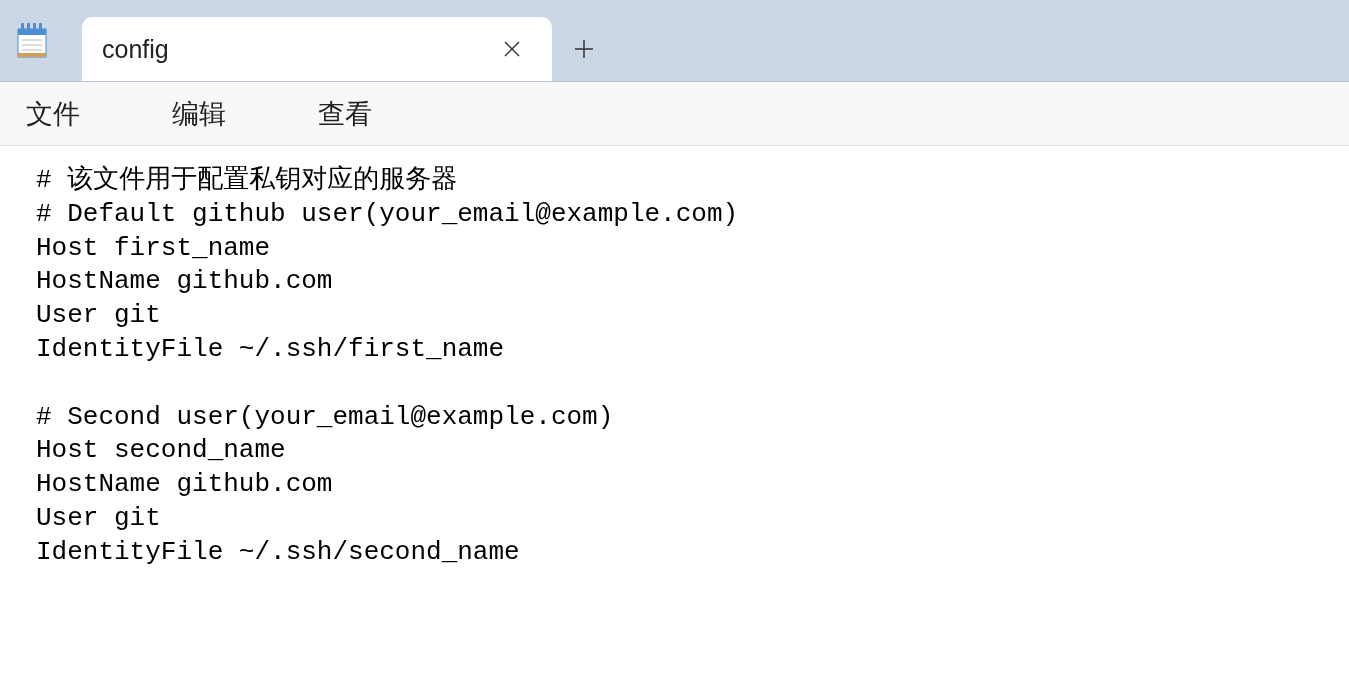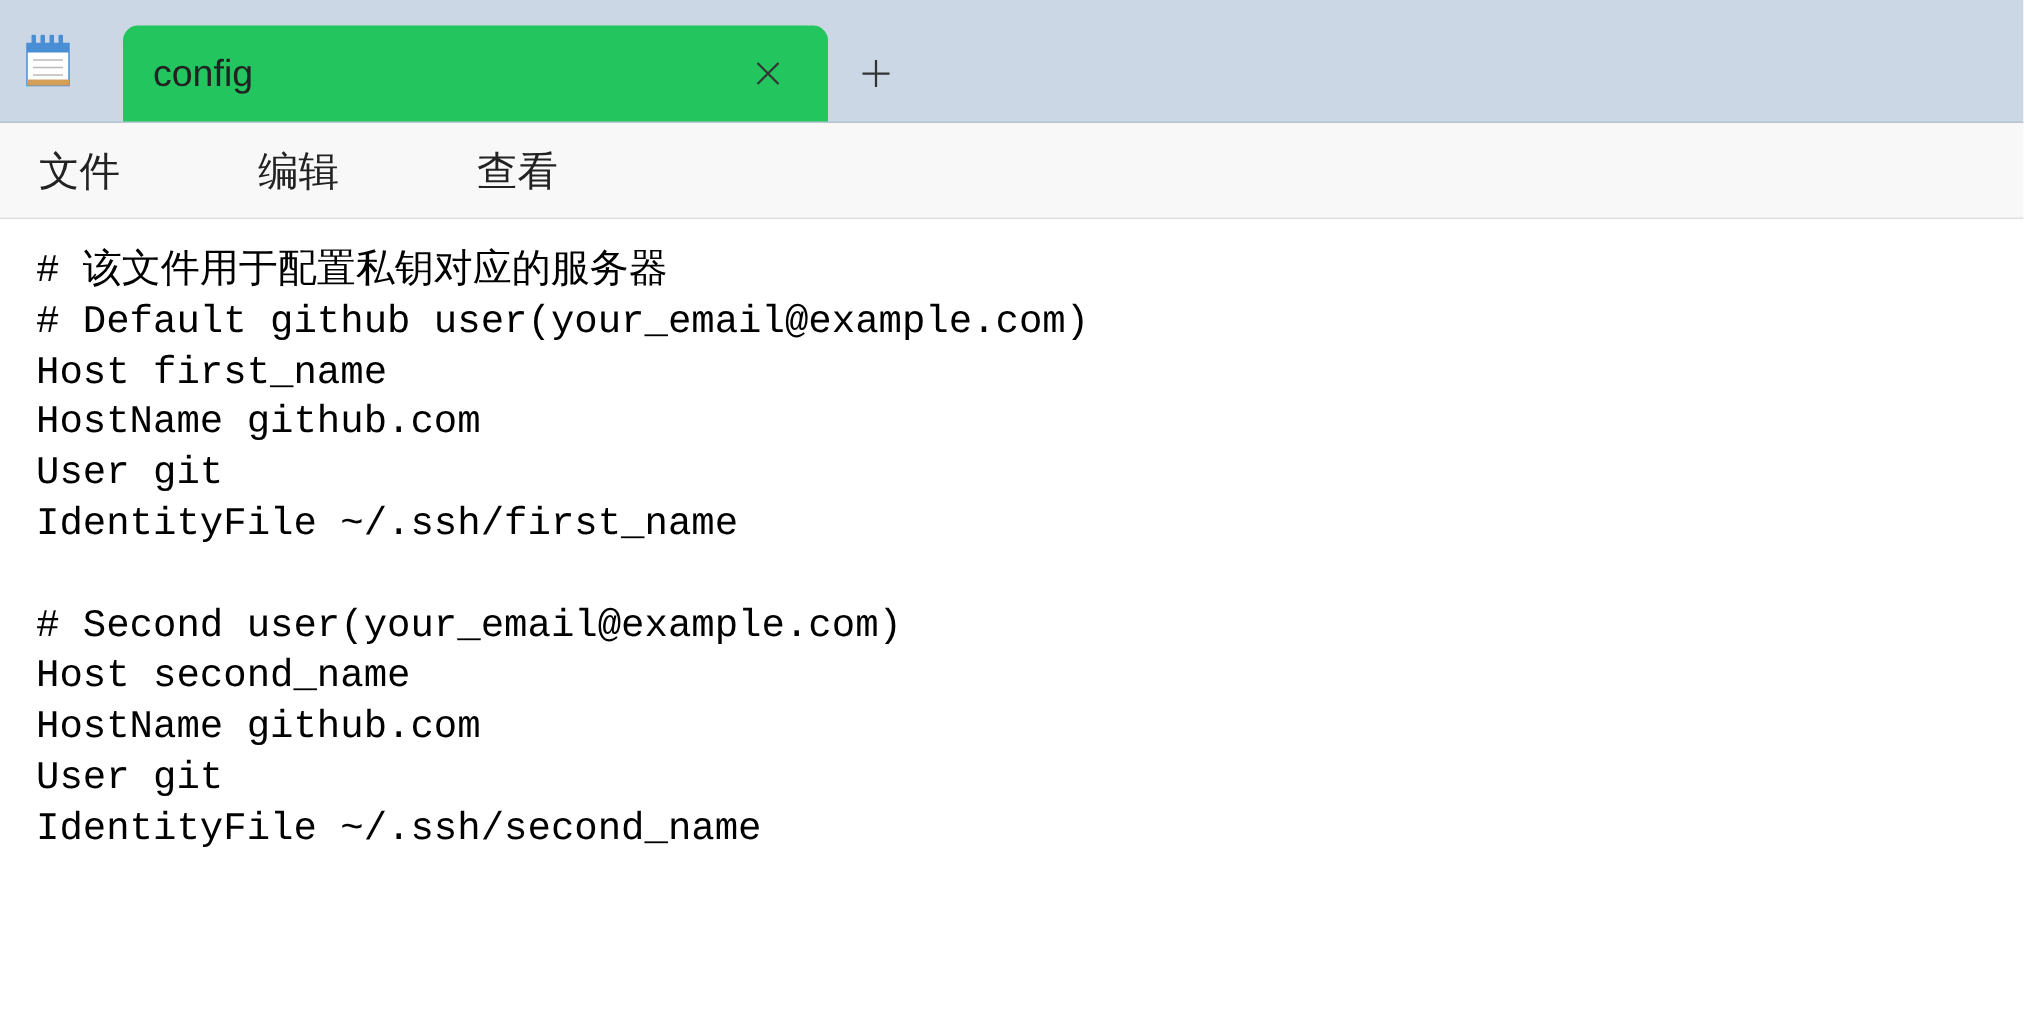--- a/index.html
+++ b/index.html
@@ -25,21 +25,21 @@
     .app-icon {
       width: 40px;
       height: 40px;
       margin-bottom: 20px;
       margin-right: 30px;
       display: flex;
       align-items: center;
       justify-content: center;
     }
     .tab {
-      background: #22c55e;
+      background: #ffffff;
       height: 64px;
       width: 470px;
       border-top-left-radius: 10px;
       border-top-right-radius: 10px;
       display: flex;
       align-items: center;
       padding: 0 20px;
       position: relative;
     }
     .tab-title {
@@ -87,20 +87,21 @@
     .editor {
       padding: 18px 24px;
       font-family: "Consolas", "Courier New", monospace;
       font-size: 26px;
       line-height: 1.3;
       color: #000;
       white-space: pre;
       background: #fff;
       height: calc(679px - 82px - 64px);
       overflow: auto;
+      margin-left: 12px;
     }
   </style>
 </head>
 <body>
 
 <div class="title-bar">
   <div class="app-icon">
     <svg width="32" height="36" viewBox="0 0 32 36">
       <rect x="2" y="6" width="28" height="28" fill="#fff" stroke="#4a8fd6" stroke-width="1"></rect>
       <rect x="2" y="6" width="28" height="6" fill="#4a8fd6"></rect>

